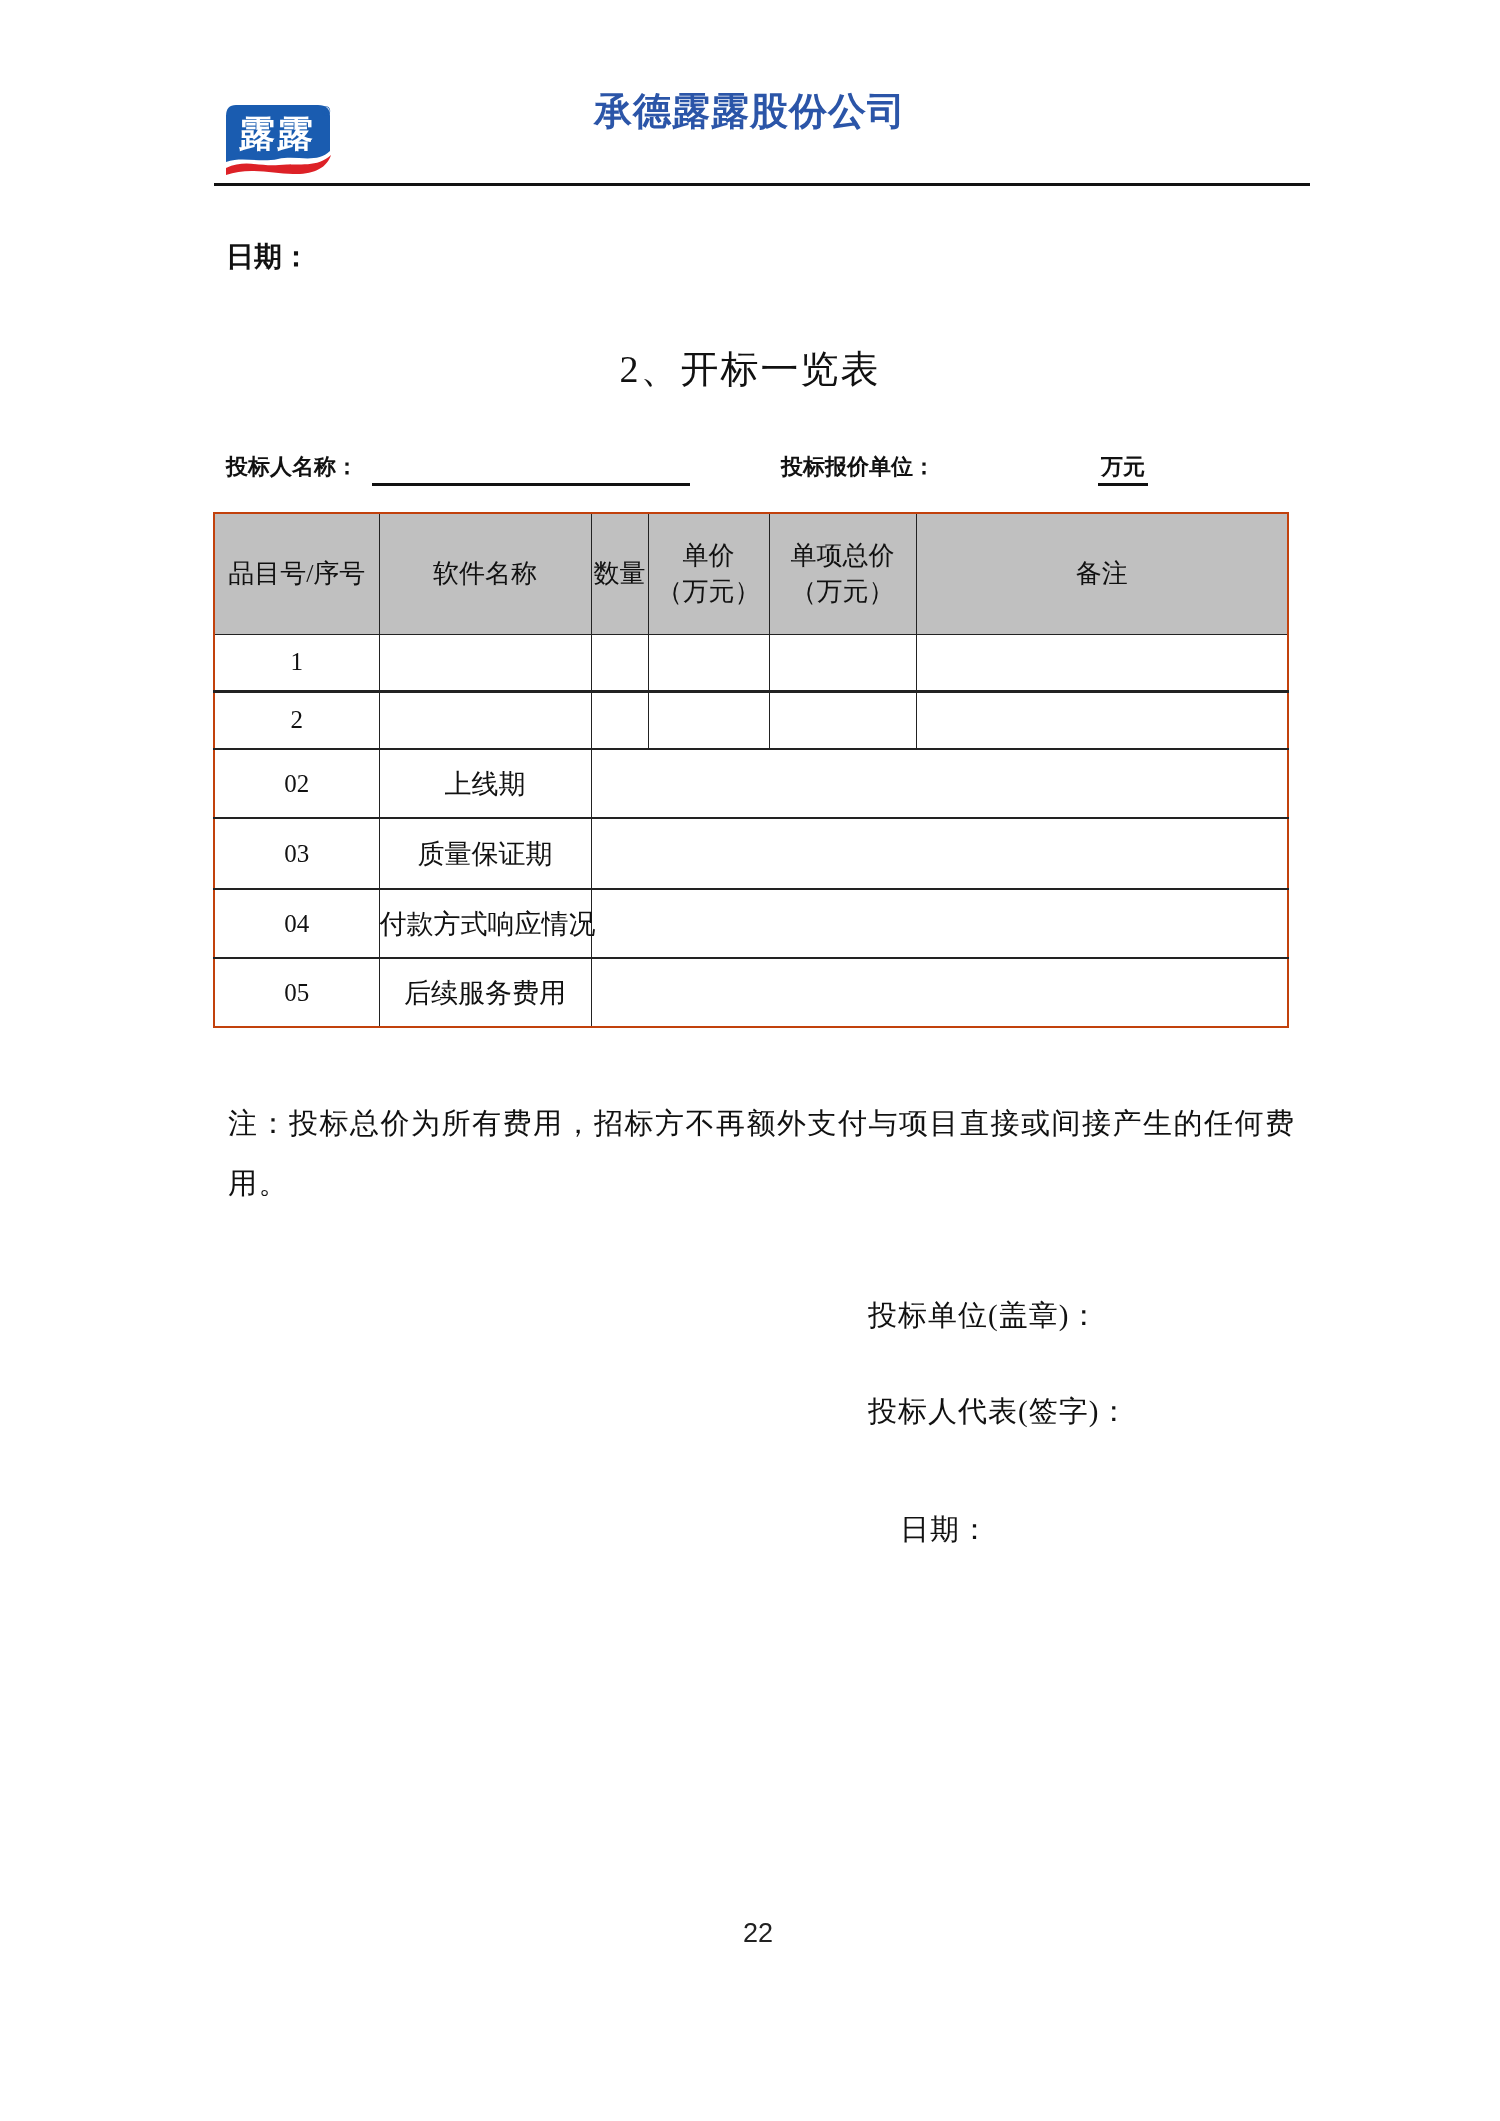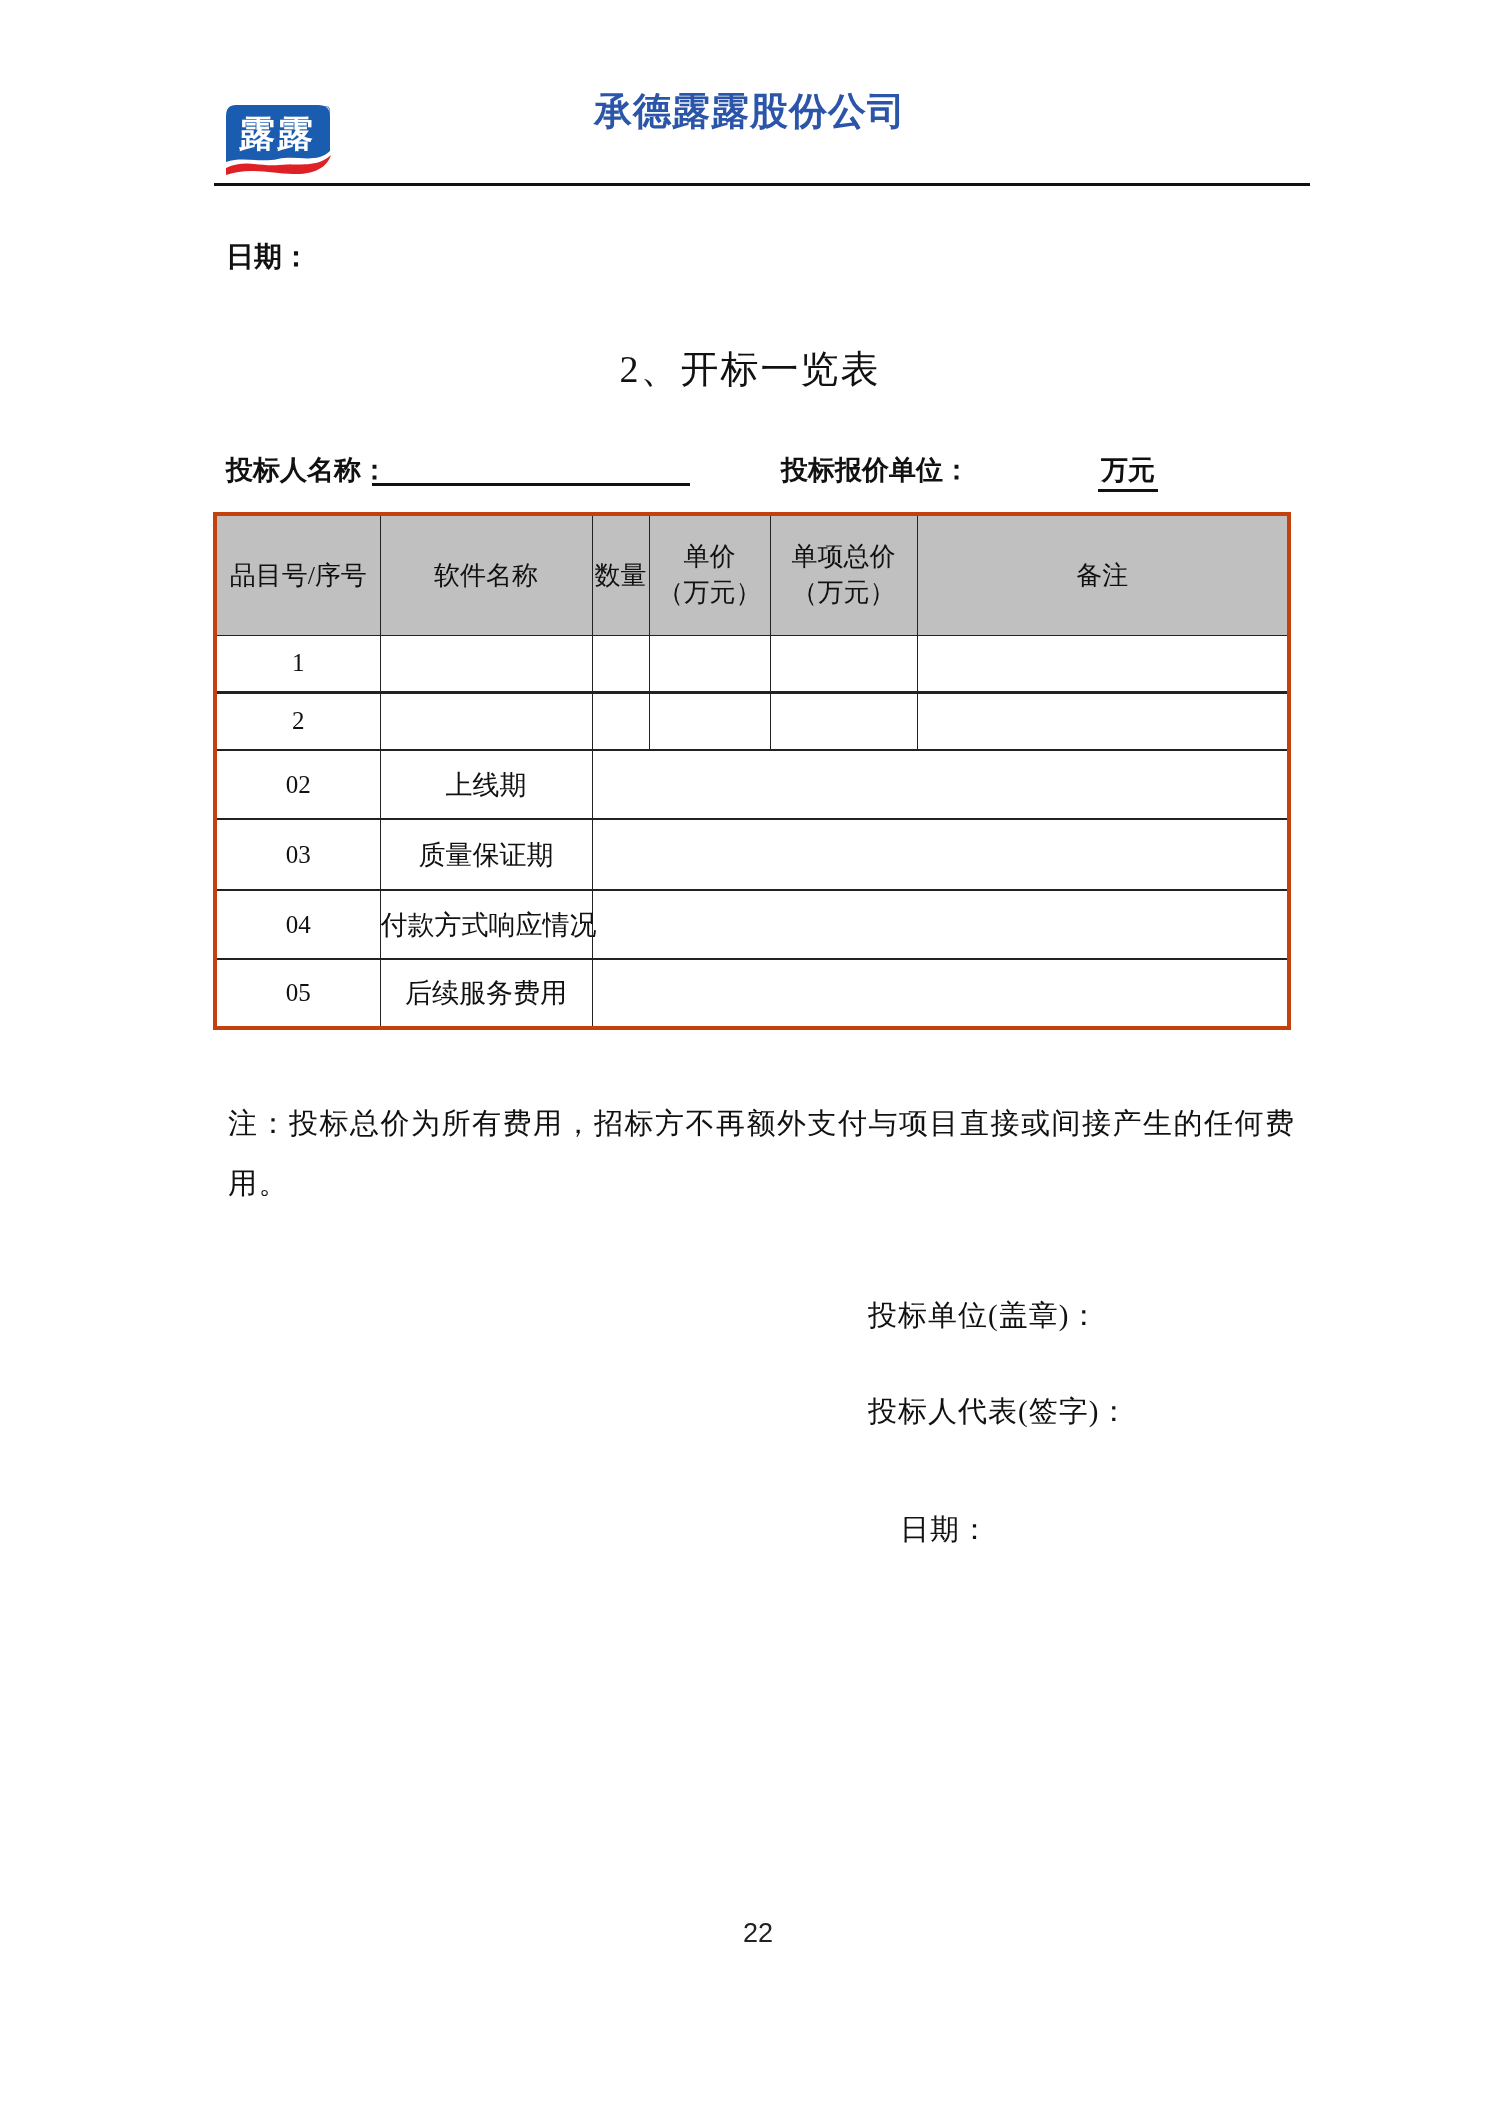--- a/index.html
+++ b/index.html
@@ -34,21 +34,21 @@
 
   
   .doc-title {
     left: 0; top: 344px; width: 1500px;
     text-align: center;
     font-size: 38px;
     letter-spacing: 2px;
   }
 
   
-  .bid-line { font-family: "Liberation Sans", "DejaVu Sans", sans-serif; font-weight: bold; font-size: 27px; }
+  .bid-line { font-family: "Liberation Sans", "DejaVu Sans", sans-serif; font-weight: bold; font-size: 22px; }
   .bidder-label { left: 226px; top: 452px; }
   .bidder-blank { left: 372px; top: 452px; width: 318px; height: 34px; border-bottom: 3px solid #111; }
   .unit-label { left: 781px; top: 452px; }
   .unit-value { left: 1098px; top: 452px; border-bottom: 3px solid #111; padding: 0 3px 1px 3px; }
 
   
   .bid-table {
     position: absolute;
     left: 213px; top: 512px;
     width: 1074px;
@@ -56,21 +56,21 @@
     table-layout: fixed;
     font-size: 26px;
   }
   .bid-table td {
     border: 1px solid #222;
     text-align: center;
     vertical-align: middle;
     overflow: visible;
     white-space: nowrap;
   }
-  .bid-table { border: 4px solid #c2410c; }
+  .bid-table { border: 2px solid #c2410c; }
   .bid-table tr.hdr td { background: #c0c0c0; }
   .bid-table tr.hdr .twoline { line-height: 1.15; }
   .bid-table tr.hdr .twoline span { display: block; padding: 3px 0; }
   tr.row-item td, tr.row-sum td { border-top-width: 2px; }
   tr.row-item-1 td { border-top-width: 1px; }
   tr.row-item-2 td { border-top-width: 3px; }
   .num-cell { font-family: "Liberation Serif", "DejaVu Serif", serif; font-size: 25px; }
   .label-cell {
     font-family: "Liberation Sans", "DejaVu Sans", sans-serif;
     font-size: 27px;

